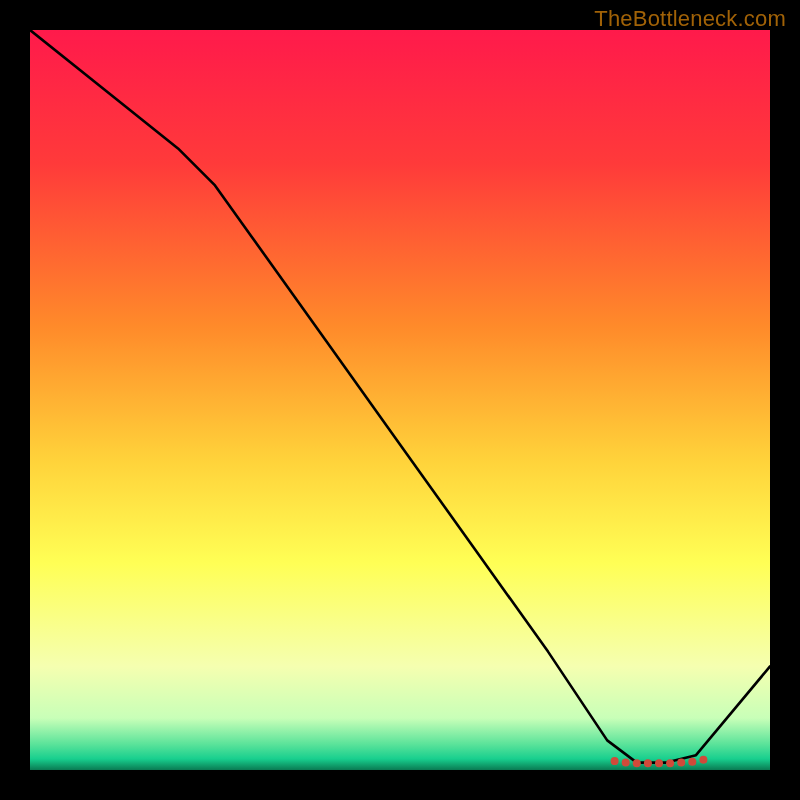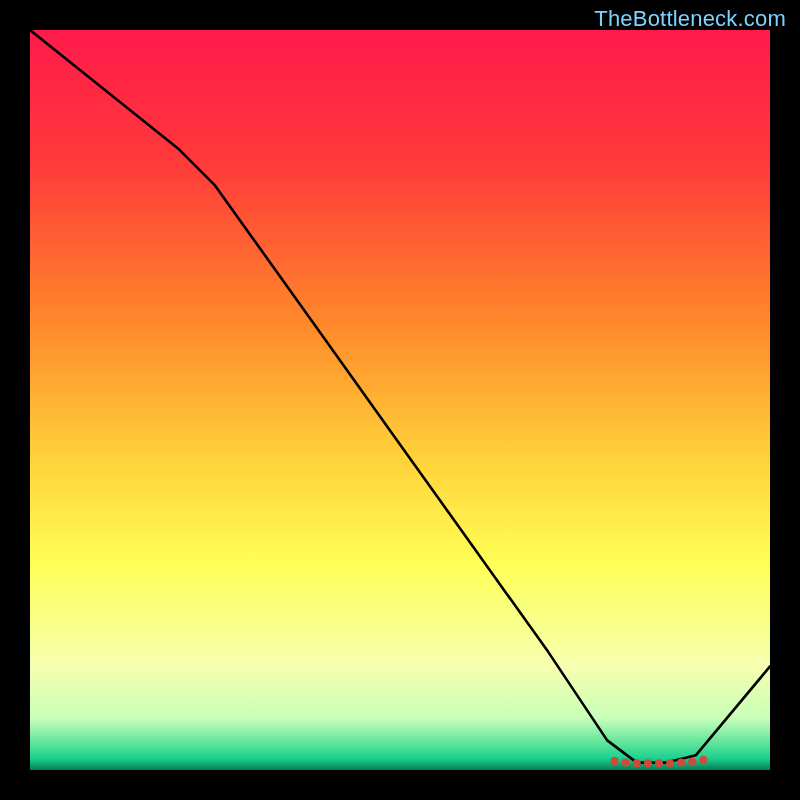--- a/index.html
+++ b/index.html
@@ -21,21 +21,21 @@
     position: absolute;
     left: 30px;
     top: 30px;
     width: 740px;
     height: 740px;
   }
   .watermark {
     position: absolute;
     top: 6px;
     right: 14px;
-    color: #7dd3fc;
+    color: #a16207;
     font-size: 22px;
     letter-spacing: 0.2px;
     font-weight: 500;
   }
 </style>
 </head>
 <body>
 
 <div class="frame">
   <div class="watermark">TheBottleneck.com</div>

